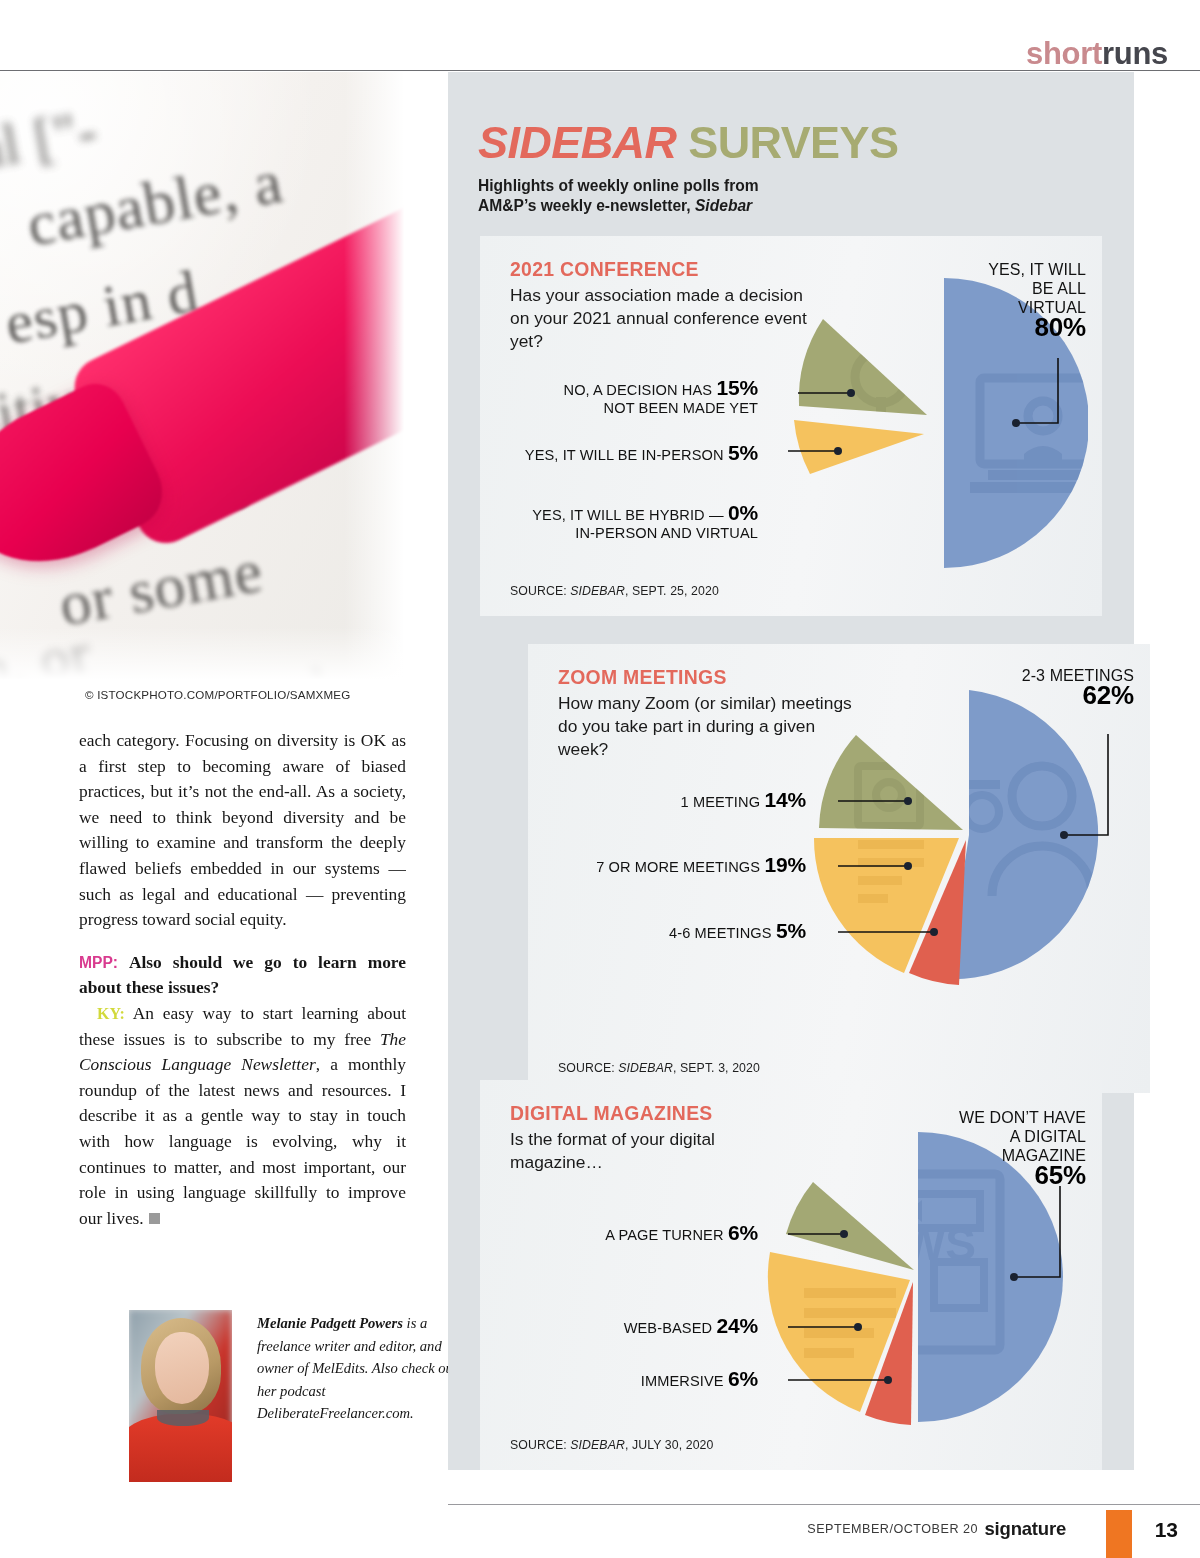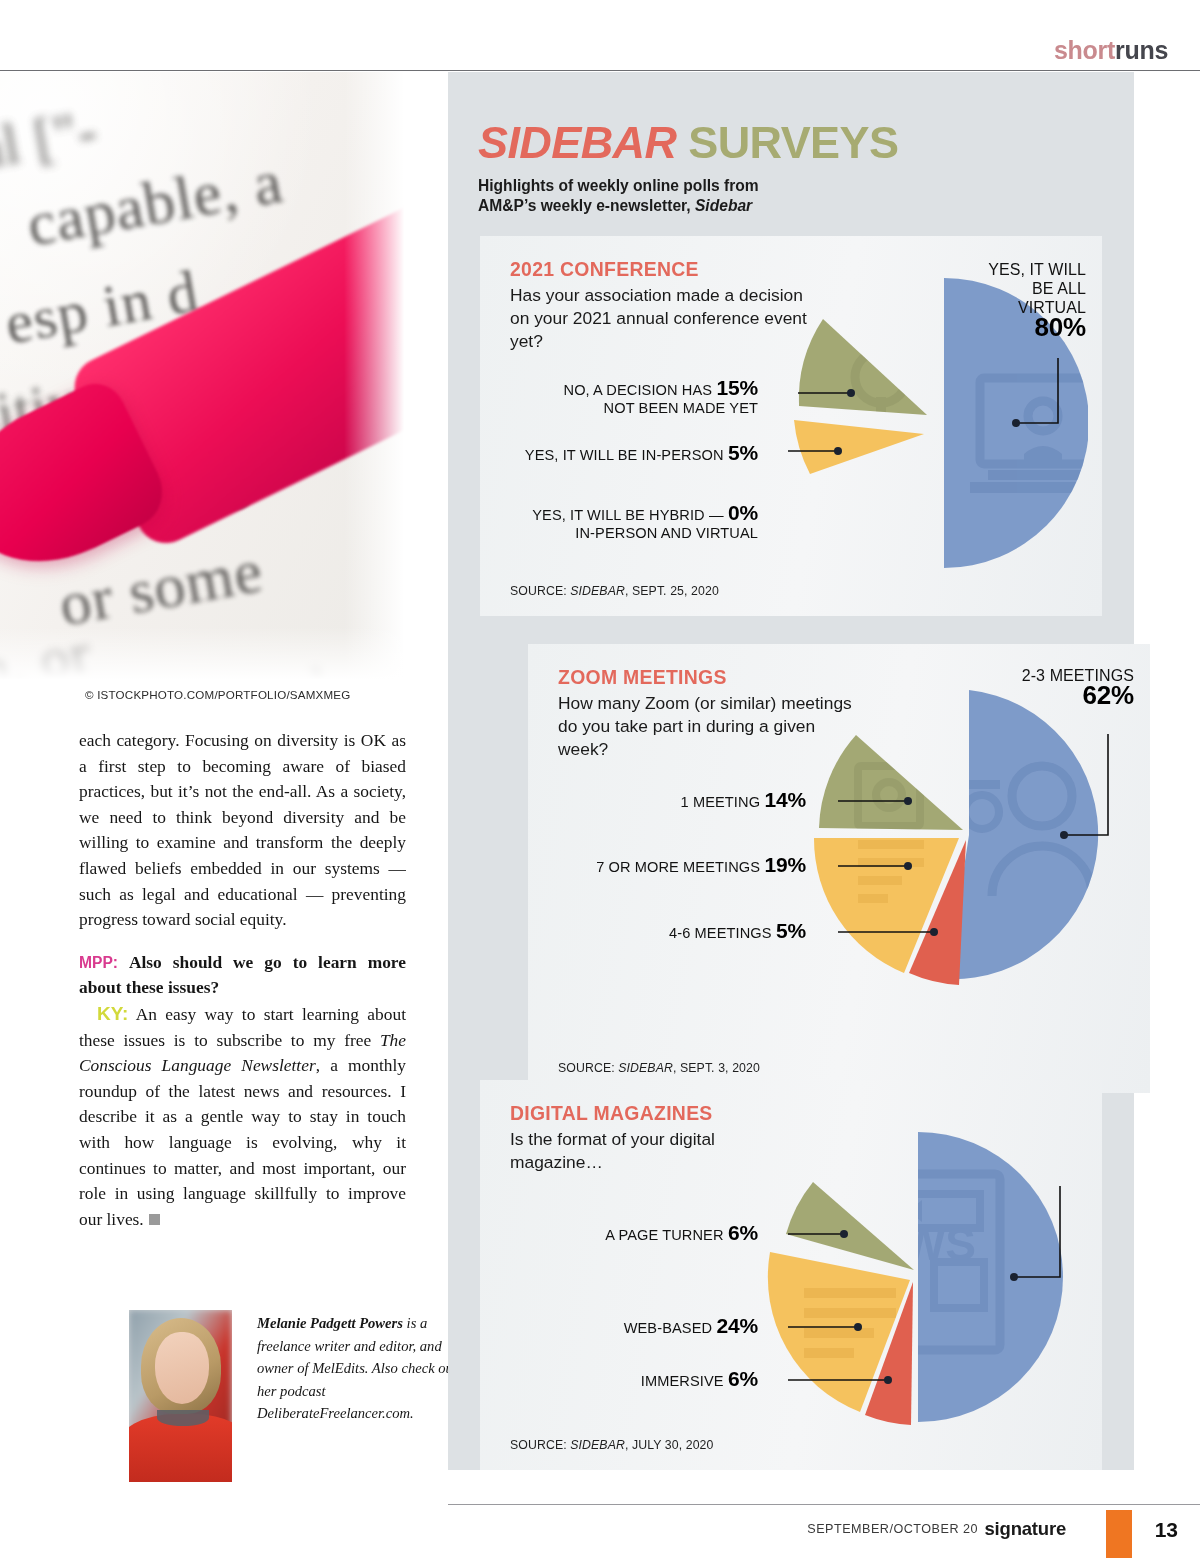--- a/index.html
+++ b/index.html
@@ -11,21 +11,21 @@
     overflow:hidden;
   }
 
   
   #running-head{
     position:absolute;left:0;top:36px;width:1200px;height:34px;
     text-align:right;
   }
   #running-head .rh-inner{
     display:inline-block;margin-right:32px;
-    font-size:25px;font-weight:700;letter-spacing:-0.3px;
+    font-size:31px;font-weight:700;letter-spacing:-0.3px;
   }
   .rh-short{color:#c98a8e;}
   .rh-runs{color:#45464d;}
   #header-rule{
     position:absolute;left:0;top:70px;width:1200px;height:1.4px;background:#6d6e72;
   }
 
   
   #photo{
     position:absolute;left:0;top:72px;width:414px;height:615px;
@@ -87,21 +87,21 @@
   
   #body-col{
     position:absolute;left:79px;top:728px;width:327px;
     font-family:"Liberation Serif",serif;
     color:#161616;
   }
   #body-col p{margin:0;font-size:17.4px;line-height:25.6px;text-align:justify;}
   #body-col p.para2{margin-top:17px;}
   #body-col p.para3{text-indent:18px;}
   .q-label{color:#d93b8f;font-family:"Liberation Sans",sans-serif;font-weight:700;font-size:15.6px;}
-  .a-label{color:#d2d93b;font-family:Liberation Sans, sans-serif;font-weight:700;font-size:19px;margin-top:8px;}
+  .a-label{color:#d2d93b;font-family:Liberation Serif, serif;font-weight:700;font-size:16px;margin-top:8px;}
   .q-text{font-weight:700;}
   .endmark{display:inline-block;width:11px;height:11px;background:#9a9a9a;margin-left:5px;vertical-align:baseline;}
 
   
   #bio{
     position:absolute;left:85px;top:1310px;width:330px;height:180px;margin-left:44px;
   }
   #bio-photo{
     position:absolute;left:0;top:0;width:103px;height:172px;overflow:hidden;
     background:#cfd3d6;
@@ -488,20 +488,26 @@
           <path d="M110,215 L40,215"></path>
           <path d="M140,268 L40,268"></path>
         </g>
         <circle cx="266" cy="165" r="4" fill="#1a2230"></circle>
         <circle cx="96" cy="122" r="4" fill="#1a2230"></circle>
         <circle cx="110" cy="215" r="4" fill="#1a2230"></circle>
         <circle cx="140" cy="268" r="4" fill="#1a2230"></circle>
       </svg>
     </div>
 
+    <div class="lab big" style="right:16px; top:28px; width:170px;">
+      <span class="lt">WE DON’T HAVE</span><br>
+      <span class="lt">A DIGITAL</span><br>
+      <span class="lt">MAGAZINE</span>
+      <span class="lv">65%</span>
+    </div>
     <div class="lab" style="left:36px; top:144px; width:242px;">
       <span class="lt">A PAGE TURNER</span>
       <span class="lv">6%</span>
     </div>
     <div class="lab" style="left:36px; top:237px; width:242px;">
       <span class="lt">WEB-BASED</span>
       <span class="lv">24%</span>
     </div>
     <div class="lab" style="left:36px; top:290px; width:242px;">
       <span class="lt">IMMERSIVE</span>

